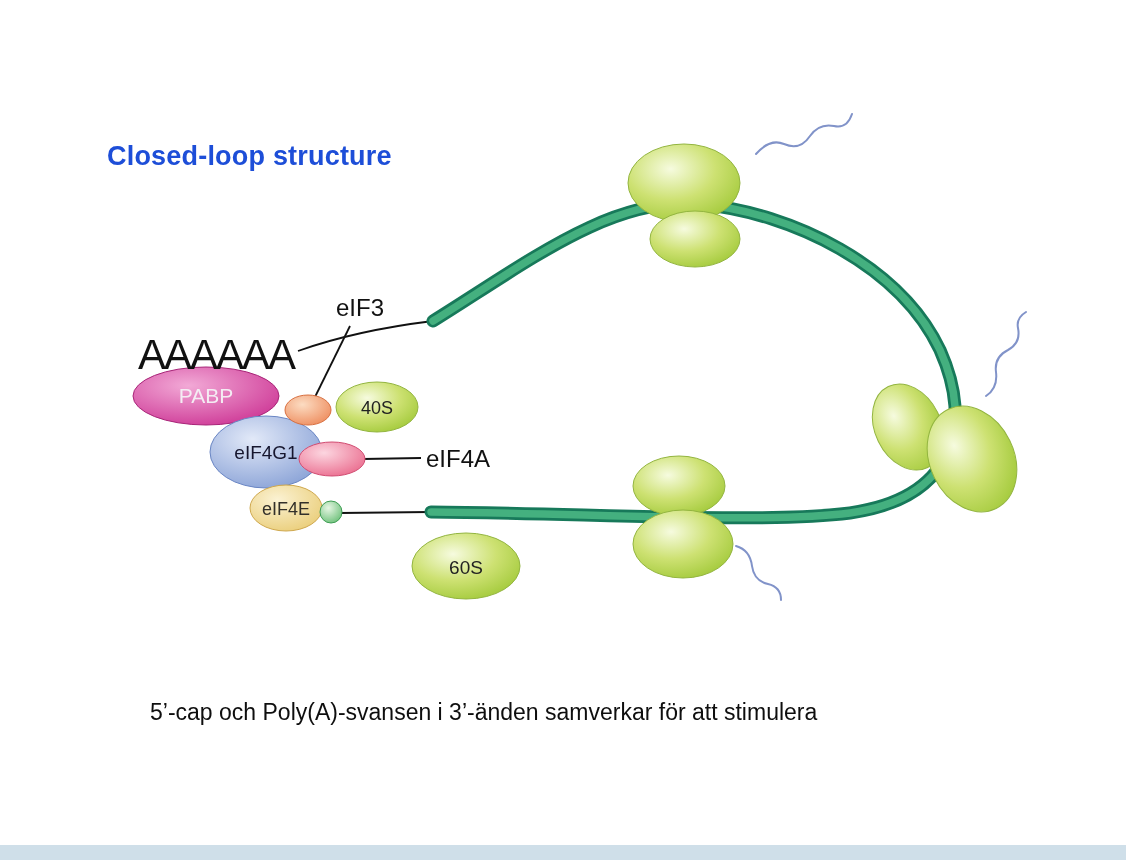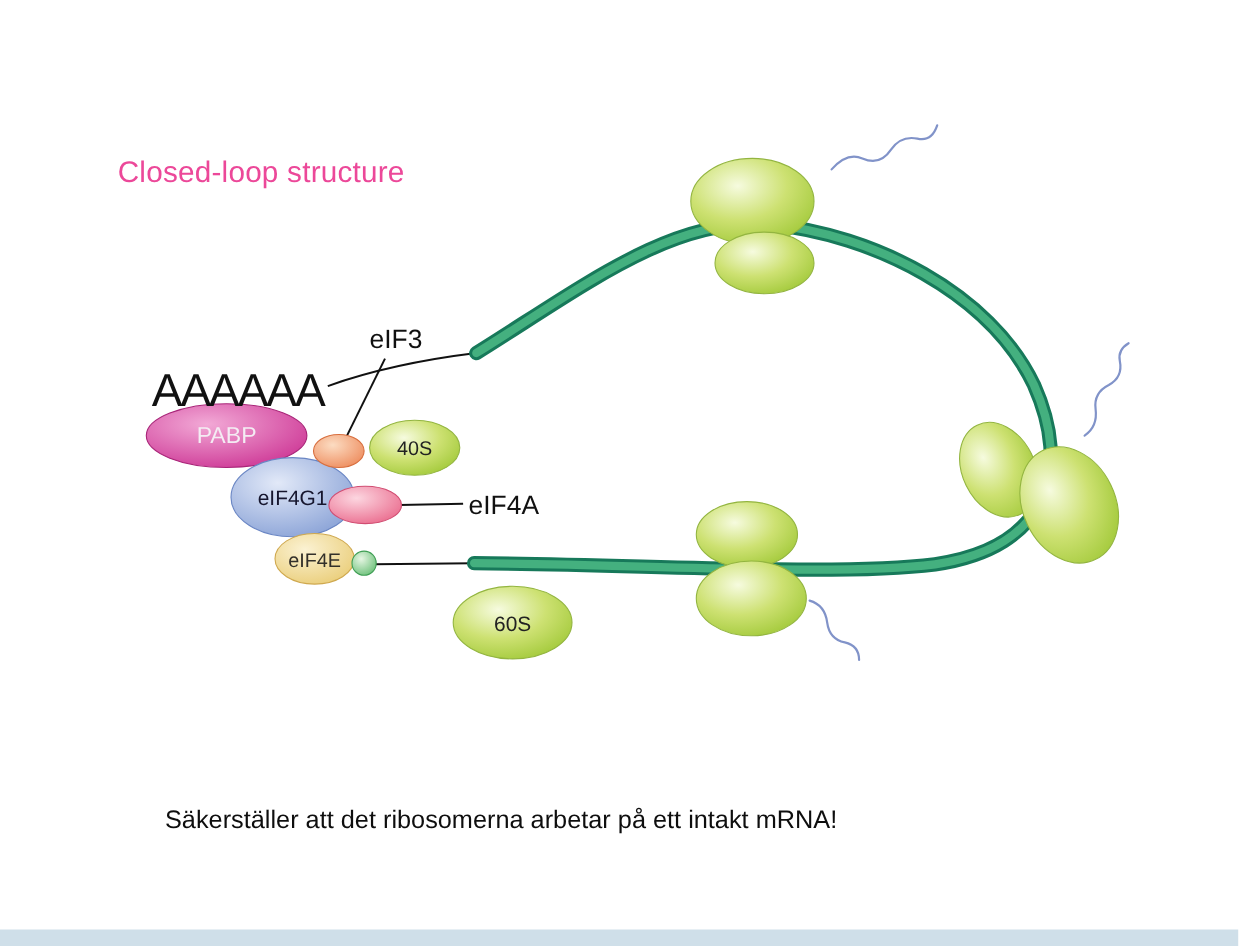--- a/index.html
+++ b/index.html
@@ -1,17 +1,17 @@
 <!DOCTYPE html>
 <html><head>
 <meta charset="utf-8">
 <style>
   html,body{margin:0;padding:0;background:#ffffff;}
   .canvas{position:relative;width:1126px;height:860px;background:#ffffff;overflow:hidden;font-family:"Liberation Sans",sans-serif;}
-  .title{position:absolute;left:107px;top:141px;font-size:27px;font-weight:400;color:#ec4899;letter-spacing:.2px;}
+  .title{position:absolute;left:107px;top:141px;font-size:27px;font-weight:700;color:#1d4ed8;letter-spacing:.2px;}
   .diagram-svg{position:absolute;left:0;top:0;}
   .caption{position:absolute;left:150px;top:696px;font-size:23px;color:#0e0e0e;line-height:33px;}
   .caption .gap{height:33px;}
   .footer-bar{position:absolute;left:0;bottom:0;width:1126px;height:15px;background:#cfdfe9;}
   text{font-family:"Liberation Sans",sans-serif;}
 </style>
 </head>
 <body>
 
 <div class="canvas">
@@ -94,19 +94,19 @@
     <text x="336" y="316" font-size="24" fill="#111111">eIF3</text>
     <text x="206" y="403" font-size="21" fill="#f4ecf3" text-anchor="middle">PABP</text>
     <text x="377" y="414" font-size="18" fill="#222222" text-anchor="middle">40S</text>
     <text x="266" y="459" font-size="19" fill="#16162e" text-anchor="middle">eIF4G1</text>
     <text x="426" y="467" font-size="24" fill="#111111">eIF4A</text>
     <text x="286" y="515" font-size="18" fill="#33302a" text-anchor="middle">eIF4E</text>
     <text x="466" y="574" font-size="19" fill="#222222" text-anchor="middle">60S</text>
   </svg>
 
   <div class="caption">
+    <div>5’-cap och Poly(A)-svansen i 3’-änden samverkar för att stimulera</div>
     <div class="gap"></div>
-    <div>Säkerställer att det ribosomerna arbetar på ett intakt mRNA!</div>
   </div>
 
   <div class="footer-bar"></div>
 
 </div>
 
 </body></html>

